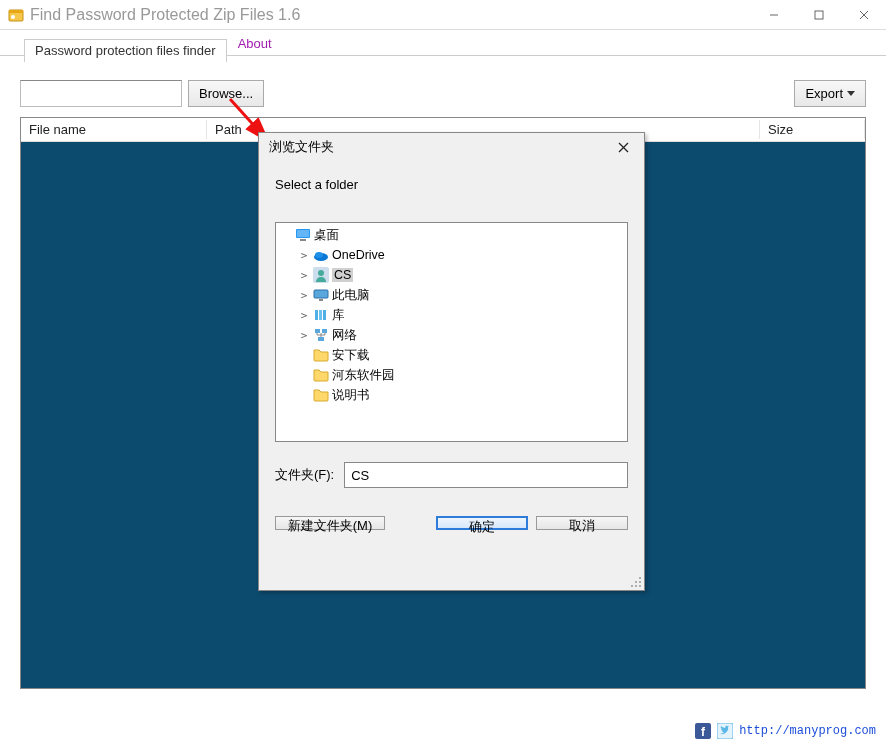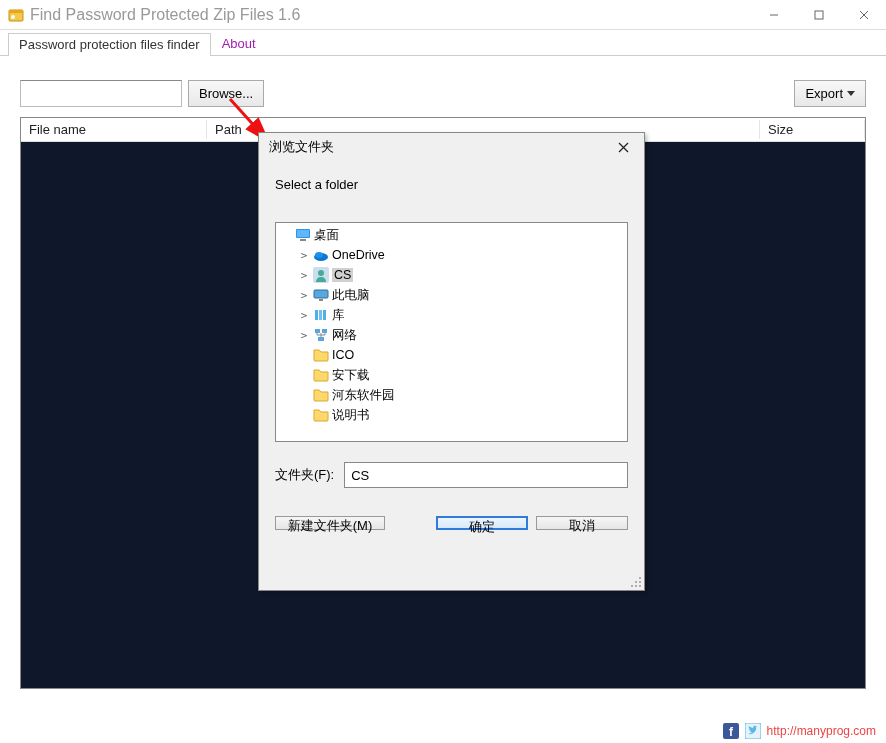--- a/index.html
+++ b/index.html
@@ -7,43 +7,43 @@
 
 
 .titlebar { height: 30px; background: #fff; border-bottom: 1px solid #ddd; display: flex; align-items: center; padding-left: 8px; }
 .titlebar .app-icon { width: 16px; height: 16px; margin-right: 6px; }
 .titlebar .title { flex: 1; font-size: 16px; color: #999; }
 .titlebar .winbtn { width: 45px; height: 30px; display: flex; align-items: center; justify-content: center; color: #888; cursor: pointer; }
 
 
 .tabstrip { display: flex; padding: 2px 4px 0 8px; background: #fff; border-bottom: 1px solid #ccc; height: 26px; }
 .tab { padding: 3px 10px 4px; font-size: 13px; color: #333; border: 1px solid transparent; border-bottom: none; cursor: pointer; }
-.tab.active { background: #fff; border-color: #ccc; position: relative; top: 1px; }
+.tab.active { background: #fff; border-color: #ccc; position: relative; top: 7px; margin-left: 16px; }
 .tab.inactive { color: #a21caf; }
 
 
 .toolbar { display: flex; align-items: center; padding: 24px 20px 10px; gap: 6px; }
 .path-input { width: 162px; height: 27px; border: 1px solid #bbb; border-top-color:#888; background: #fff; padding: 2px 4px; font-size: 13px; }
 .btn { height: 27px; padding: 0 10px; font-size: 13px; background: linear-gradient(#f8f8f8,#e8e8e8); border: 1px solid #aaa; cursor: pointer; }
 .btn.bold { font-weight: bold; }
 .toolbar .spacer { flex: 1; }
 .export-btn { display: flex; align-items: center; gap: 4px; }
 .tri-down { width:0;height:0;border-left:4px solid transparent;border-right:4px solid transparent;border-top:5px solid #333; }
 
 
-.table-wrap { margin: 0 20px 10px; border: 1px solid #888; height: 572px; background: #0f172a; }
+.table-wrap { margin: 0 20px 10px; border: 1px solid #888; height: 572px; background: #0c4a6e; }
 .thead { display: flex; background: #fff; border-bottom: 1px solid #ddd; height: 24px; align-items: center; font-size: 13px; color: #222; }
 .th { padding: 2px 8px; border-right: 1px solid #e4e4e4; }
 .th.fn { width: 186px; }
 .th.pt { flex: 1; }
 .th.sz { width: 105px; }
 
 
 .footer { position: absolute; bottom: 0; right: 10px; height: 24px; display: flex; align-items: center; gap: 6px; font-size: 12px; }
-.footer a { color: #ef4444; text-decoration: none; }
+.footer a { color: #1d4ed8; text-decoration: none; font-family: Liberation Mono, monospace; }
 .mini-icon { width: 16px; height: 16px; display: inline-block; }
 
 
 .arrow { position: absolute; left: 228px; top: 97px; pointer-events: none; }
 .dialog { position: absolute; left: 258px; top: 132px; width: 387px; height: 459px; background: #f0f0f0; border: 1px solid #888; box-shadow: 2px 2px 4px rgba(0,0,0,.25); display: flex; flex-direction: column; }
 .dlg-title { height: 28px; display: flex; align-items: center; padding: 0 6px 0 10px; font-size: 13px; }
 .dlg-title .t { flex: 1; }
 .dlg-close { width: 30px; height: 24px; display: flex; align-items: center; justify-content: center; cursor: pointer; font-size: 15px; }
 .dlg-body { padding: 16px 16px 10px; font-size: 13px; }
 .dlg-instr { margin-bottom: 30px; }
@@ -231,27 +231,20 @@
               <line x1="12" y1="6" x2="12" y2="8" stroke="#888"></line>
               <line x1="4" y1="8" x2="12" y2="8" stroke="#888"></line>
             </svg></span>
           <span class="lbl">网络</span>
         </div>
         <div class="tree-row" style="padding-left: 22px;">
           <span class="expander"></span>
           <span class="ico"><svg viewBox="0 0 16 16">
               <path d="M1 3h5l2 2h7v8a1 1 0 0 1-1 1H2a1 1 0 0 1-1-1z" fill="#ffd86b" stroke="#d6a92e"></path>
             </svg></span>
-          <span class="lbl">ICO</span>
-        </div>
-        <div class="tree-row" style="padding-left: 22px;">
-          <span class="expander"></span>
-          <span class="ico"><svg viewBox="0 0 16 16">
-              <path d="M1 3h5l2 2h7v8a1 1 0 0 1-1 1H2a1 1 0 0 1-1-1z" fill="#ffd86b" stroke="#d6a92e"></path>
-            </svg></span>
           <span class="lbl">安下载</span>
         </div>
         <div class="tree-row" style="padding-left: 22px;">
           <span class="expander"></span>
           <span class="ico"><svg viewBox="0 0 16 16">
               <path d="M1 3h5l2 2h7v8a1 1 0 0 1-1 1H2a1 1 0 0 1-1-1z" fill="#ffd86b" stroke="#d6a92e"></path>
             </svg></span>
           <span class="lbl">河东软件园</span>
         </div>
         <div class="tree-row" style="padding-left: 22px;">

